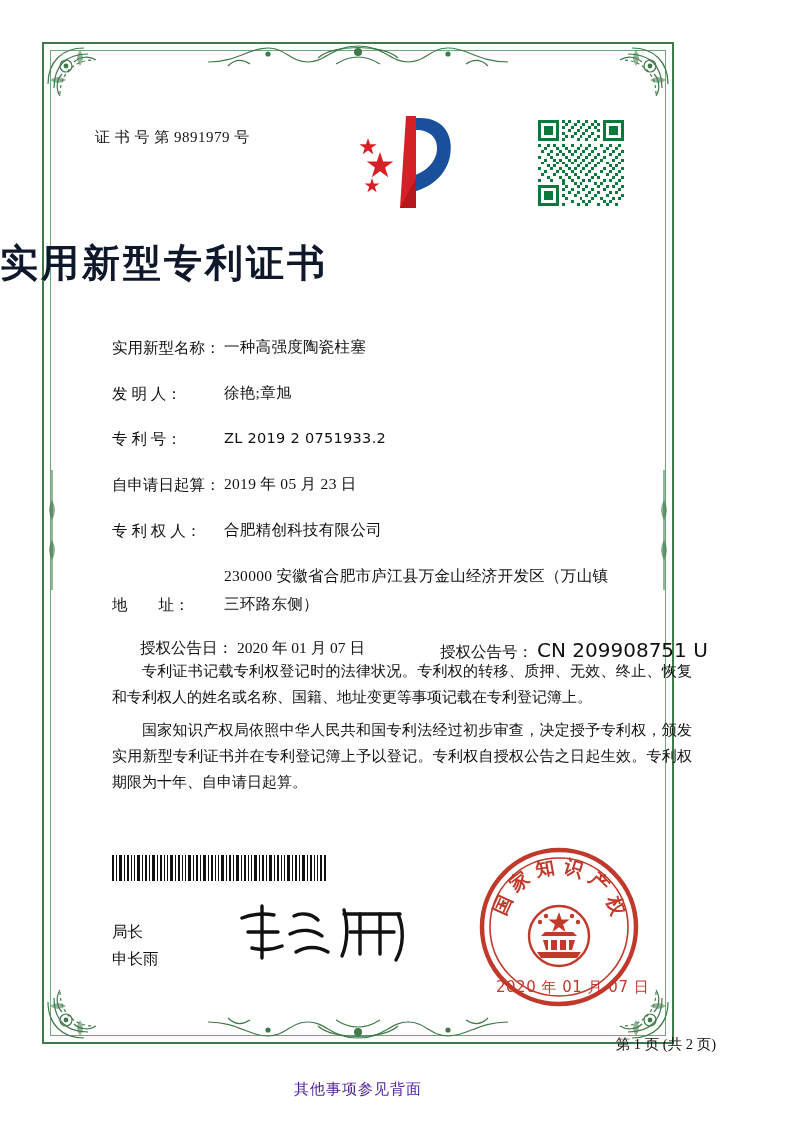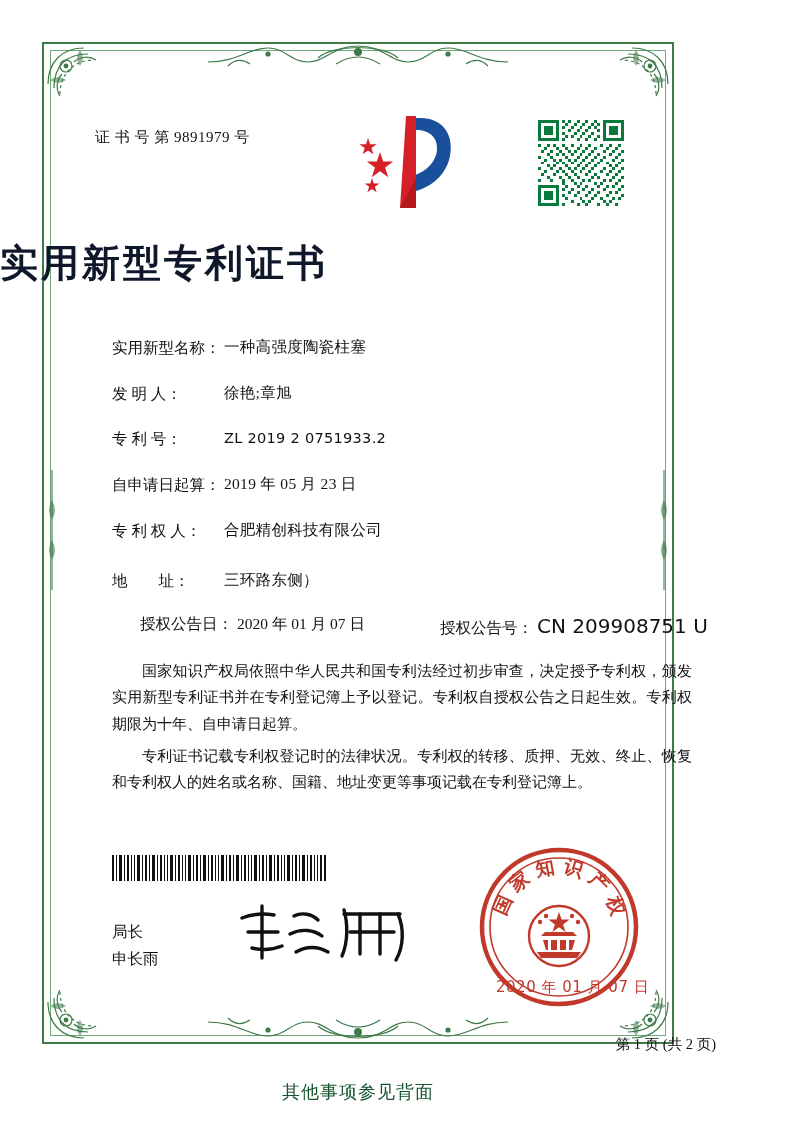--- a/index.html
+++ b/index.html
@@ -233,22 +233,22 @@
     text-align: right;
     font-size: 14.5px;
     color: #111;
   }
   .footnote {
     position: absolute;
     left: 0;
     right: 0;
     top: 1080px;
     text-align: center;
-    font-size: 18px;
-    color: #14532d;
+    font-size: 15px;
+    color: #4c1d95;
     letter-spacing: 1px;
   }
 </style>
 </head>
 <body>
 
 <div class="page">
 
   <div class="frame-outer"></div>
   <div class="frame-inner"></div>
@@ -597,39 +597,40 @@
       <div class="lbl">自申请日起算：</div>
       <div class="val">2019 年 05 月 23 日</div>
     </div>
     <div class="row">
       <div class="lbl">专 利 权 人：</div>
       <div class="val">合肥精创科技有限公司</div>
     </div>
     <div class="row">
       <div class="lbl">地        址：</div>
       <div class="val">
+        <span>230000  安徽省合肥市庐江县万金山经济开发区（万山镇</span>
         <span class="second-line">三环路东侧）</span>
       </div>
     </div>
 
     <div class="row-split">
       <div class="half first">
         <span class="lbl2">授权公告日：</span>
         <span class="val2">2020 年 01 月 07 日</span>
       </div>
       <div class="half">
         <span class="lbl2">授权公告号：</span>
         <span class="val2 mono">CN 209908751 U</span>
       </div>
     </div>
   </div>
 
   <div class="body-text">
+    <p>专利证书记载专利权登记时的法律状况。专利权的转移、质押、无效、终止、恢复和专利权人的姓名或名称、国籍、地址变更等事项记载在专利登记簿上。</p>
     <p>国家知识产权局依照中华人民共和国专利法经过初步审查，决定授予专利权，颁发实用新型专利证书并在专利登记簿上予以登记。专利权自授权公告之日起生效。专利权期限为十年、自申请日起算。</p>
-    <p>专利证书记载专利权登记时的法律状况。专利权的转移、质押、无效、终止、恢复和专利权人的姓名或名称、国籍、地址变更等事项记载在专利登记簿上。</p>
   </div>
 
   <div class="barcode">
     <svg viewBox="0 0 215 26" shape-rendering="crispEdges">
       <g fill="#111">
         <rect x="0" y="0" width="2" height="26"></rect>
           <rect x="4" y="0" width="1" height="26"></rect>
         <rect x="7" y="0" width="3" height="26"></rect>
           <rect x="12" y="0" width="1" height="26"></rect>
         <rect x="15" y="0" width="2" height="26"></rect>

